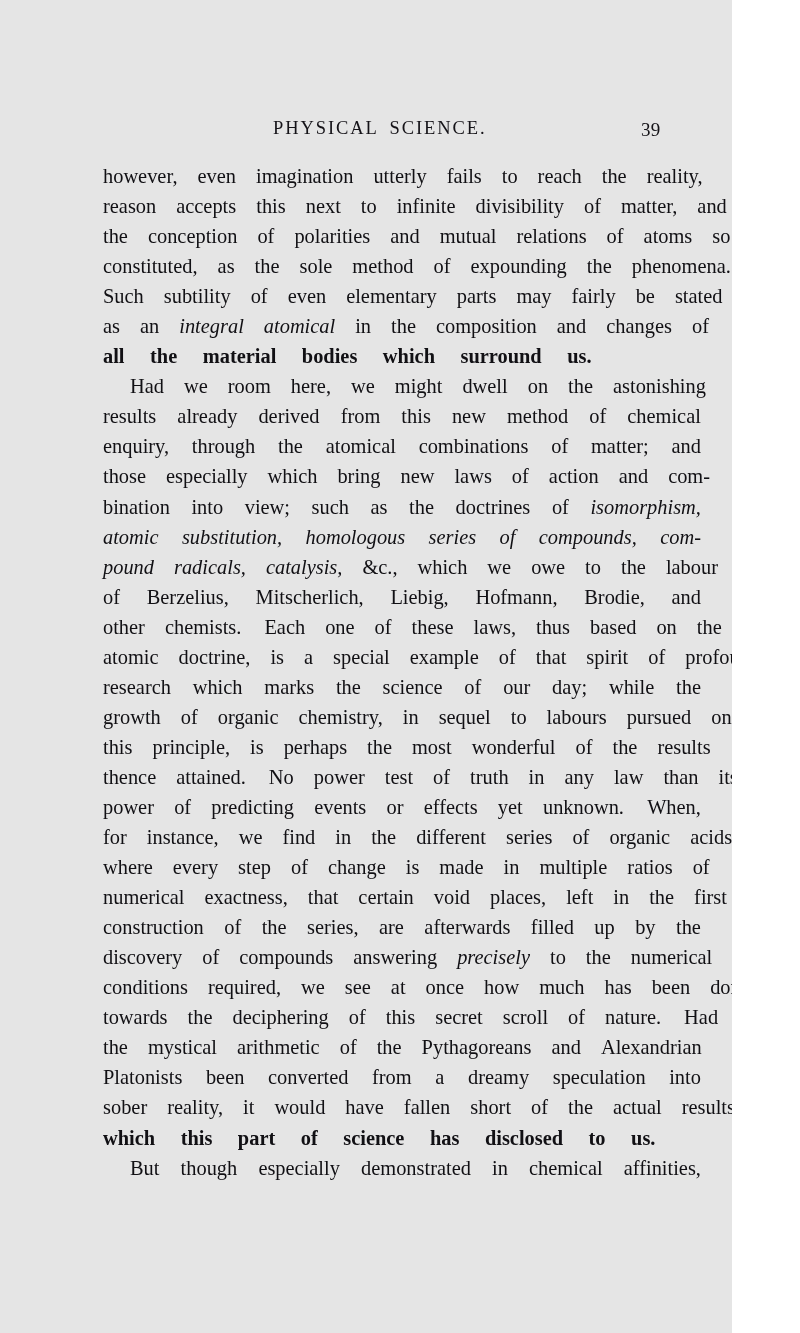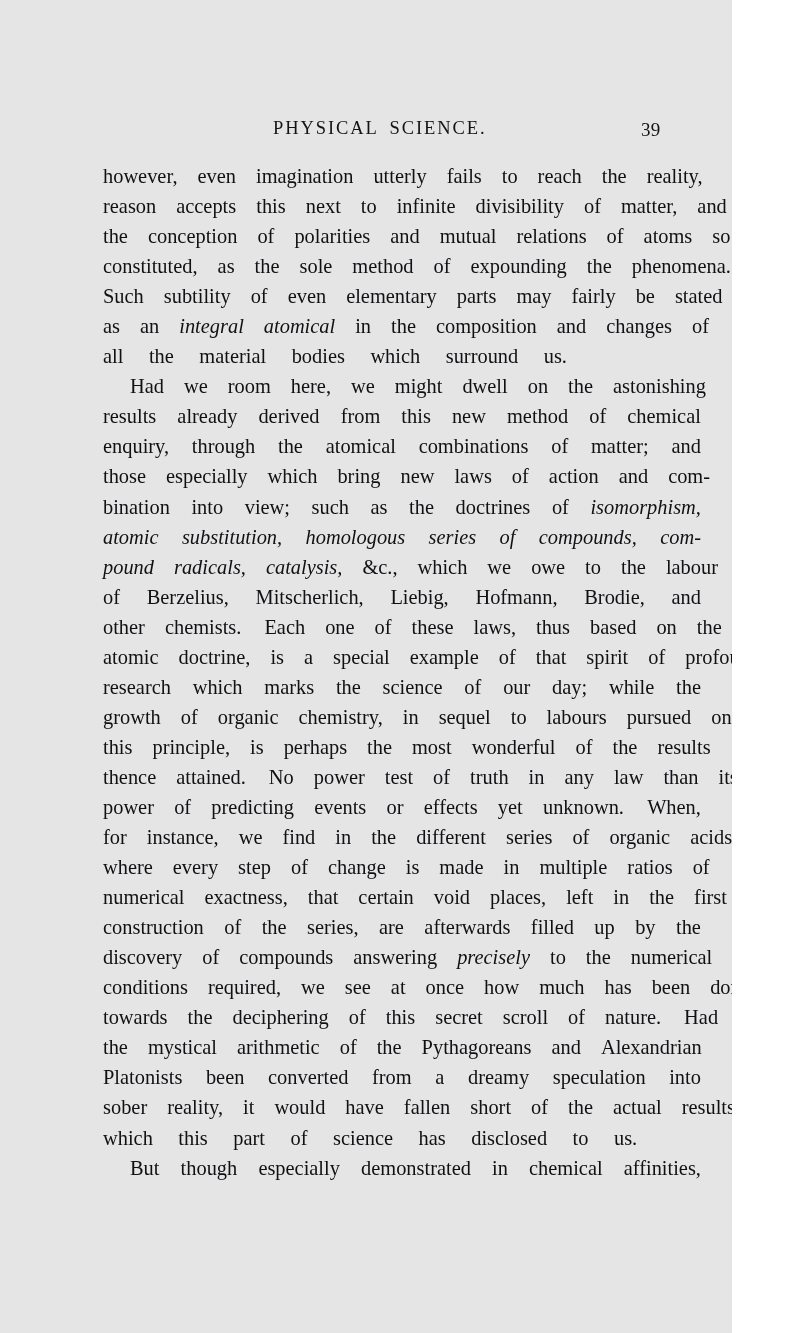--- a/index.html
+++ b/index.html
@@ -64,20 +64,21 @@
     align-items: flex-end;
     gap: 20px;
   }
   
   .ln.just {
     justify-content: space-between;
   }
   
   .ln.last {
     justify-content: flex-start;
+    font-weight: bold;
   }
   .ln.last .w + .w {
     margin-left: 0.27em;
   }
   
   .ln.indent {
     padding-left: 27px;
     width: 571px;
   }
   

